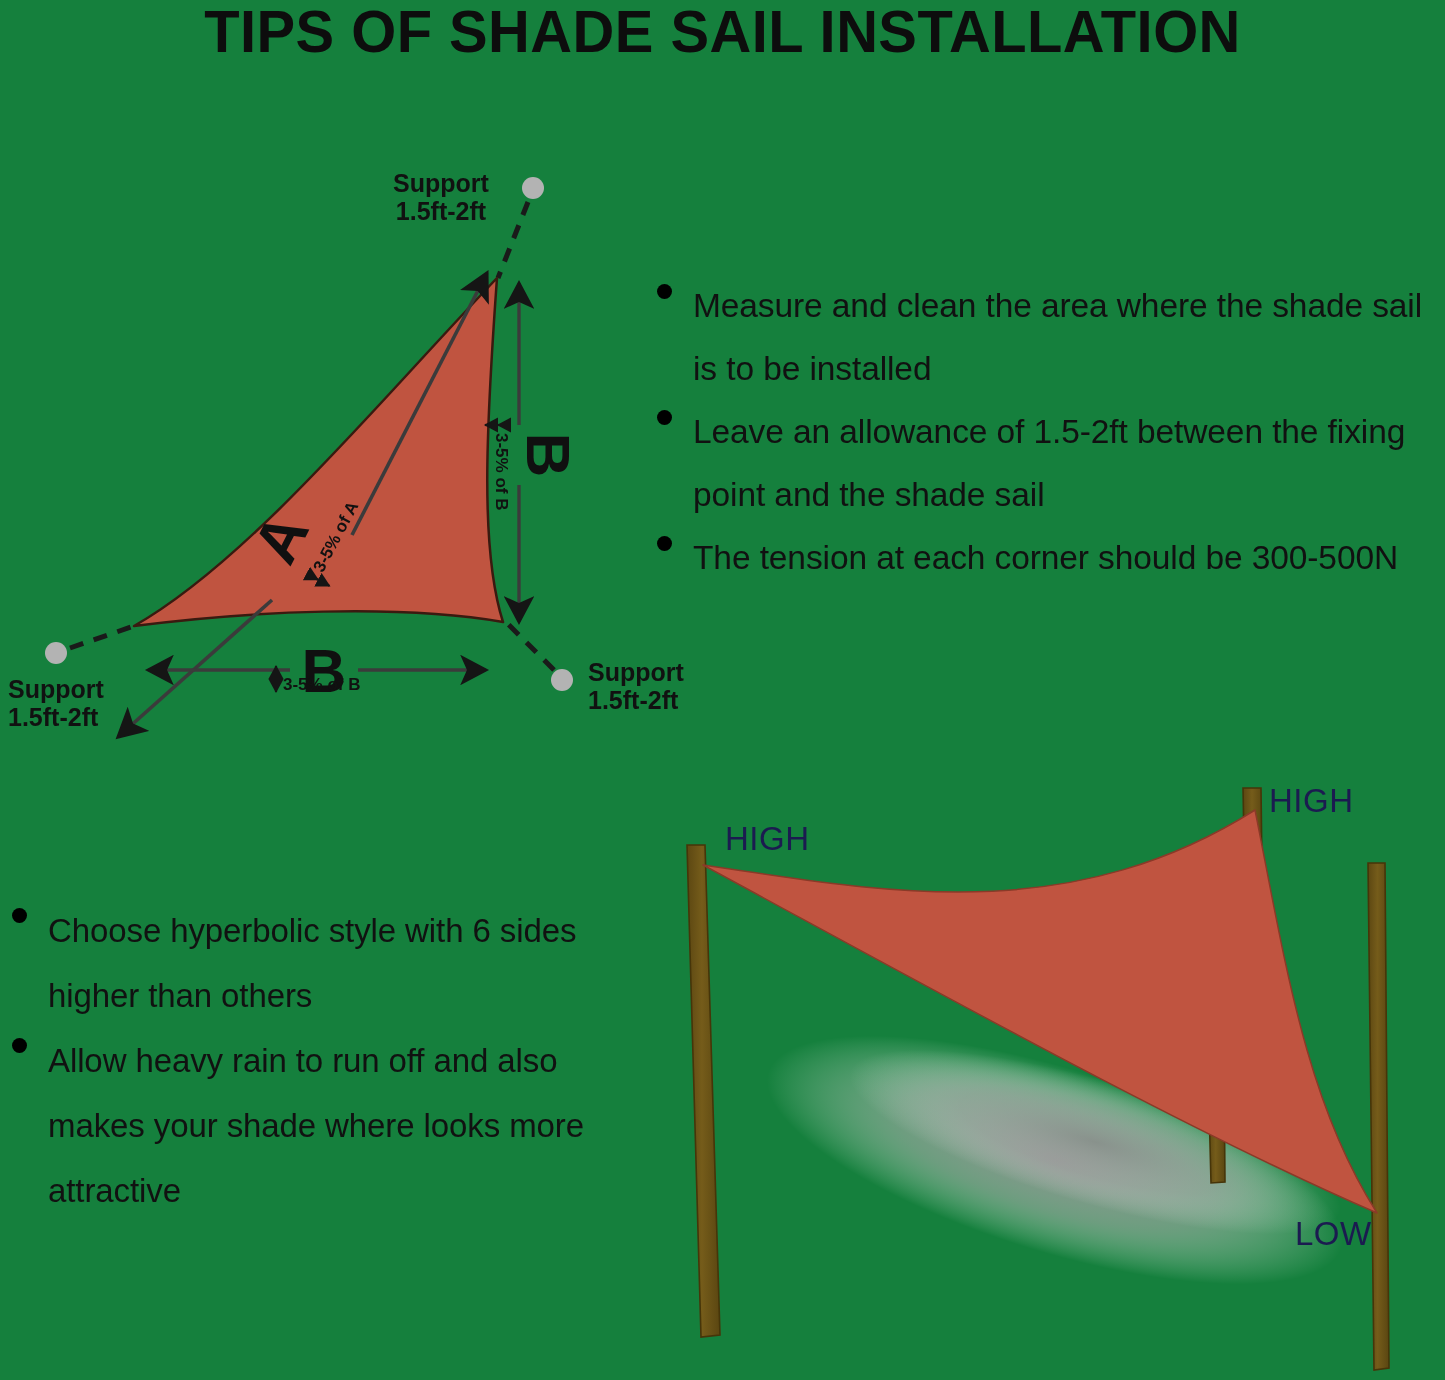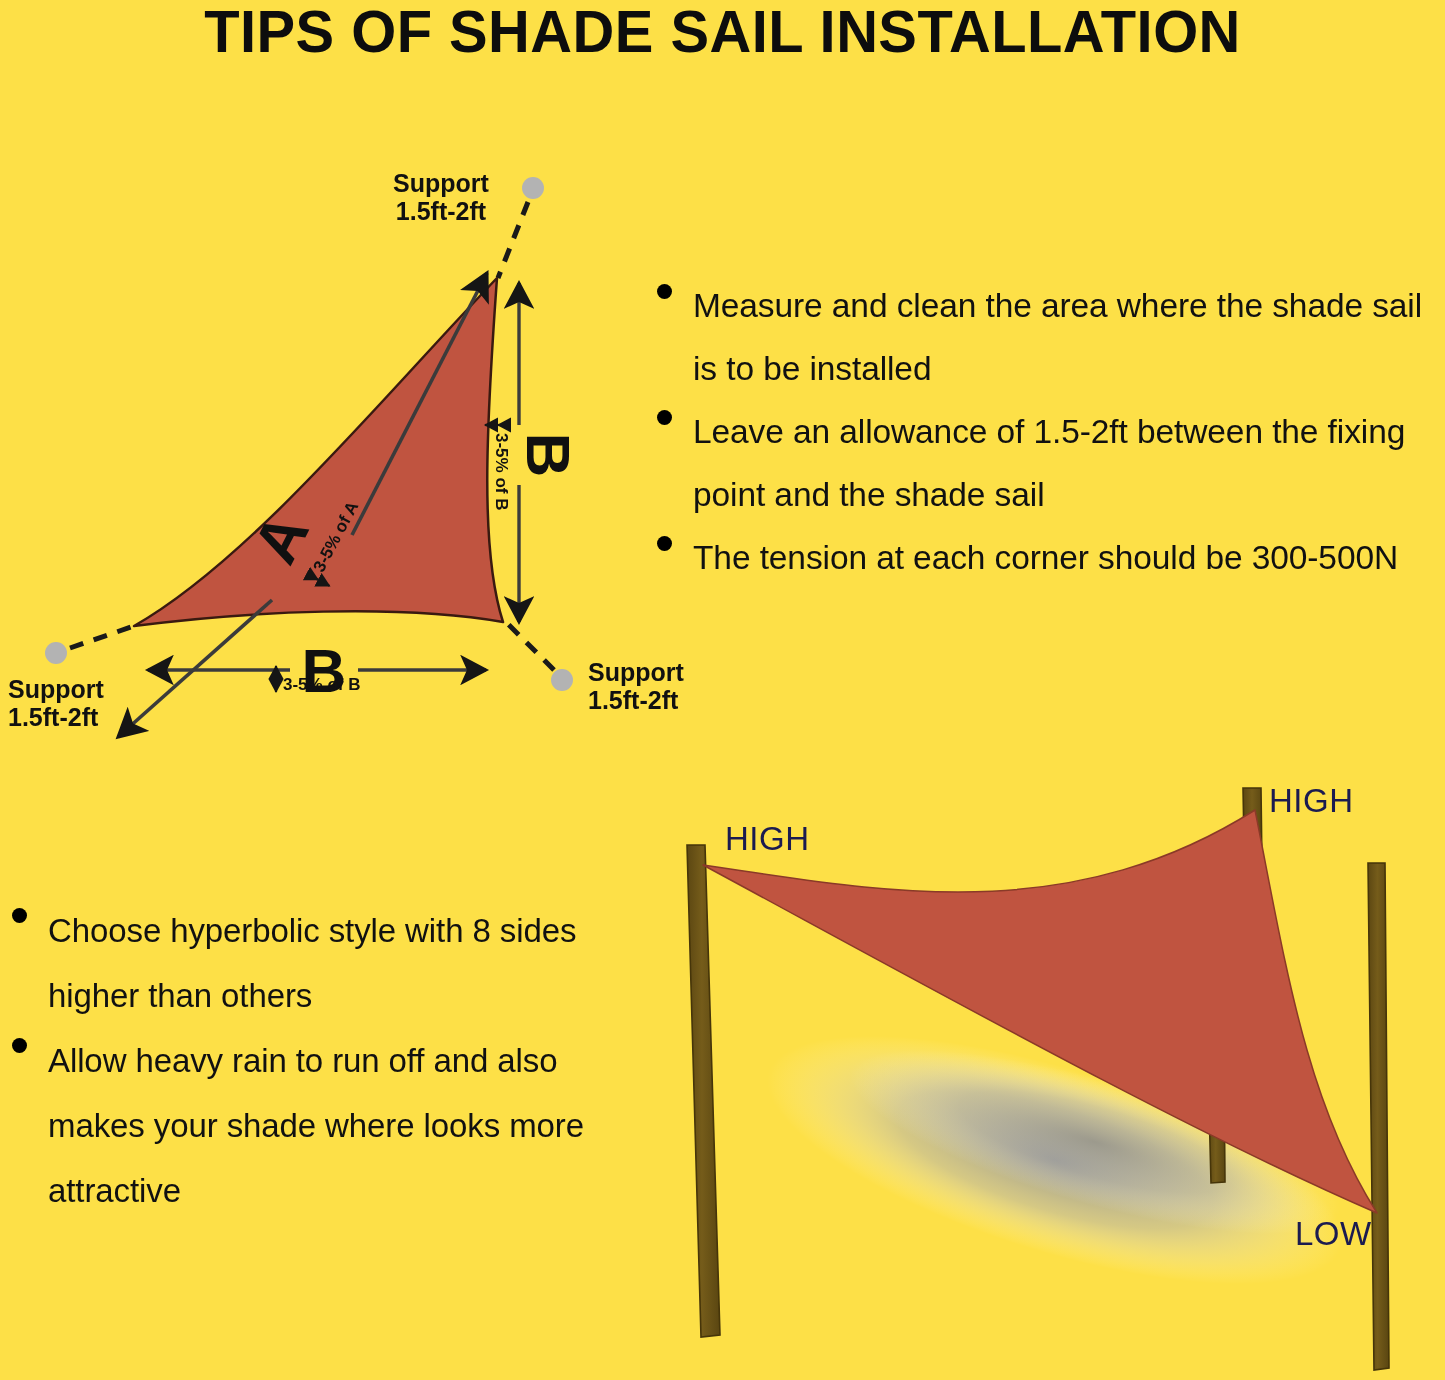--- a/index.html
+++ b/index.html
@@ -7,21 +7,21 @@
     width: 1445px;
     height: 1380px;
     background: #ffffff;
     font-family: "Liberation Sans", sans-serif;
     overflow: hidden;
   }
   #page {
     position: relative;
     width: 1445px;
     height: 1380px;
-    background: #fde047;
+    background: #15803d;
   }
 
   
   #title {
     position: absolute;
     left: 0;
     top: -2px;
     width: 1445px;
     text-align: center;
     font-family: "Liberation Sans", sans-serif;
@@ -201,21 +201,21 @@
     </div>
     <div class="bullet-item">
       <span class="dot"></span>
       <span class="btext">The tension at each corner should be 300-500N</span>
     </div>
   </div>
 
   <div id="bullets-bottom" class="bullet-list">
     <div class="bullet-item">
       <span class="dot"></span>
-      <span class="btext">Choose hyperbolic style with 8 sides higher than others</span>
+      <span class="btext">Choose hyperbolic style with 6 sides higher than others</span>
     </div>
     <div class="bullet-item">
       <span class="dot"></span>
       <span class="btext">Allow heavy rain to run off and also makes your shade where looks more attractive</span>
     </div>
   </div>
 
   <svg id="render-stage" class="stage" viewBox="0 0 780 610">
 
     <g>

